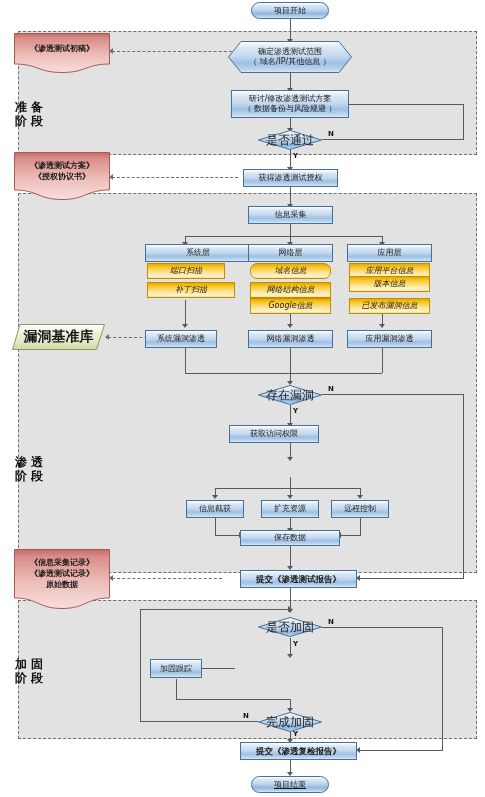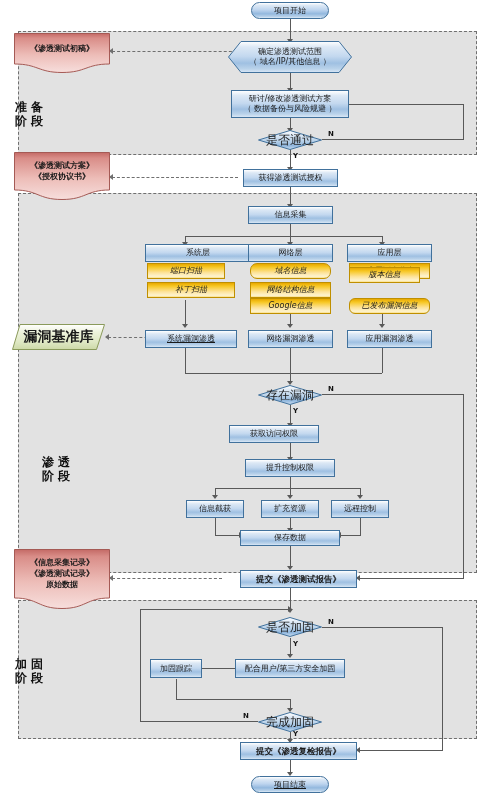--- a/index.html
+++ b/index.html
@@ -83,21 +83,21 @@
 </style>
 </head>
 <body>
 
 <div id="page">
 
   <div class="lane" style="left:18px;top:31px;width:459px;height:124px;"></div>
   <div class="lane-label" style="left:12px;top:100px;">准 备 阶 段</div>
 
   <div class="lane" style="left:18px;top:193px;width:459px;height:380px;"></div>
-  <div class="lane-label" style="left:12px;top:455px;margin-left:27px;">渗 透 阶 段</div>
+  <div class="lane-label" style="left:12px;top:455px;">渗 透 阶 段</div>
 
   <div class="lane" style="left:18px;top:600px;width:459px;height:139px;"></div>
   <div class="lane-label" style="left:12px;top:657px;">加 固 阶 段</div>
 
   <div class="conn v" style="left:290px;top:18px;height:22px;"></div>
   <div class="arrow down" style="left:287px;top:39px;"></div>
 
   <div class="conn v" style="left:290px;top:72px;height:18px;"></div>
   <div class="arrow down" style="left:287px;top:88px;"></div>
 
@@ -271,24 +271,24 @@
   <div class="node ybox" style="left:147px;top:263px;width:78px;height:16px;">端口扫描</div>
   <div class="node ybox" style="left:147px;top:282px;width:88px;height:16px;">补丁扫描</div>
 
   <div class="node proc" style="left:248px;top:244px;width:85px;height:18px;">网络层</div>
   <div class="node ybox" style="left:250px;top:263px;width:81px;height:16px;border-radius:7px;">域名信息</div>
   <div class="node ybox" style="left:250px;top:282px;width:81px;height:16px;">网络结构信息</div>
   <div class="node ybox" style="left:250px;top:298px;width:81px;height:16px;">Google信息</div>
 
   <div class="node proc" style="left:347px;top:244px;width:85px;height:18px;">应用层</div>
   <div class="node ybox" style="left:349px;top:263px;width:81px;height:16px;">应用平台信息</div>
-  <div class="node ybox" style="left:349px;top:267px;width:71px;height:16px;">版本信息</div>
-  <div class="node ybox" style="left:349px;top:298px;width:81px;height:16px;border-radius:6px;">已发布漏洞信息</div>
-
-  <div class="node proc" style="left:145px;top:330px;width:92px;height:18px;text-decoration:underline;">系统漏洞渗透</div>
+  <div class="node ybox" style="left:349px;top:276px;width:81px;height:16px;">版本信息</div>
+  <div class="node ybox" style="left:349px;top:298px;width:81px;height:16px;">已发布漏洞信息</div>
+
+  <div class="node proc" style="left:145px;top:330px;width:72px;height:18px;">系统漏洞渗透</div>
   <div class="node proc" style="left:248px;top:330px;width:85px;height:18px;">网络漏洞渗透</div>
   <div class="node proc" style="left:347px;top:330px;width:85px;height:18px;">应用漏洞渗透</div>
 
   <div class="para" style="left:12px;top:324px;width:93px;height:26px;">
     <svg width="93" height="26" viewBox="0 0 93 26">
       <defs>
         <linearGradient id="ggreen" x1="0" y1="0" x2="0" y2="1">
           <stop offset="0%" stop-color="#ffffff"></stop>
           <stop offset="30%" stop-color="#eef3dd"></stop>
           <stop offset="70%" stop-color="#dfe8c4"></stop>
@@ -301,38 +301,36 @@
   </div>
 
   <div class="dec" style="left:258px;top:385px;width:64px;height:20px;">
     <svg width="64" height="20" viewBox="0 0 64 20">
       <polygon points="32,0.5 63.5,10 32,19.5 0.5,10" fill="url(#gdia)" stroke="#41719c" stroke-width="1"></polygon>
     </svg>
     <div class="declbl">存在漏洞</div>
   </div>
 
   <div class="node proc" style="left:229px;top:425px;width:90px;height:18px;">获取访问权限</div>
-  <div class="node proc" style="left:245px;top:459px;width:90px;height:18px;">提升控制权限</div>
 
   <div class="node proc" style="left:186px;top:500px;width:58px;height:18px;">信息截获</div>
   <div class="node proc" style="left:261px;top:500px;width:58px;height:18px;">扩充资源</div>
   <div class="node proc" style="left:331px;top:500px;width:58px;height:18px;">远程控制</div>
 
   <div class="node proc bold" style="left:240px;top:570px;width:117px;height:18px;">提交《渗透测试报告》</div>
 
   <div class="node proc" style="left:240px;top:530px;width:100px;height:16px;">保存数据</div>
 
   <div class="dec" style="left:258px;top:617px;width:64px;height:20px;">
     <svg width="64" height="20" viewBox="0 0 64 20">
       <polygon points="32,0.5 63.5,10 32,19.5 0.5,10" fill="url(#gdia)" stroke="#41719c" stroke-width="1"></polygon>
     </svg>
     <div class="declbl">是否加固</div>
   </div>
 
-  <div class="node proc" style="left:235px;top:659px;width:110px;height:19px;">配合用户/第三方安全加固</div>
   <div class="node proc" style="left:150px;top:659px;width:52px;height:19px;">加固跟踪</div>
 
   <div class="dec" style="left:258px;top:712px;width:64px;height:20px;">
     <svg width="64" height="20" viewBox="0 0 64 20">
       <polygon points="32,0.5 63.5,10 32,19.5 0.5,10" fill="url(#gdia)" stroke="#41719c" stroke-width="1"></polygon>
     </svg>
     <div class="declbl">完成加固</div>
   </div>
 
   <div class="node proc bold" style="left:240px;top:742px;width:117px;height:18px;">提交《渗透复检报告》</div>

